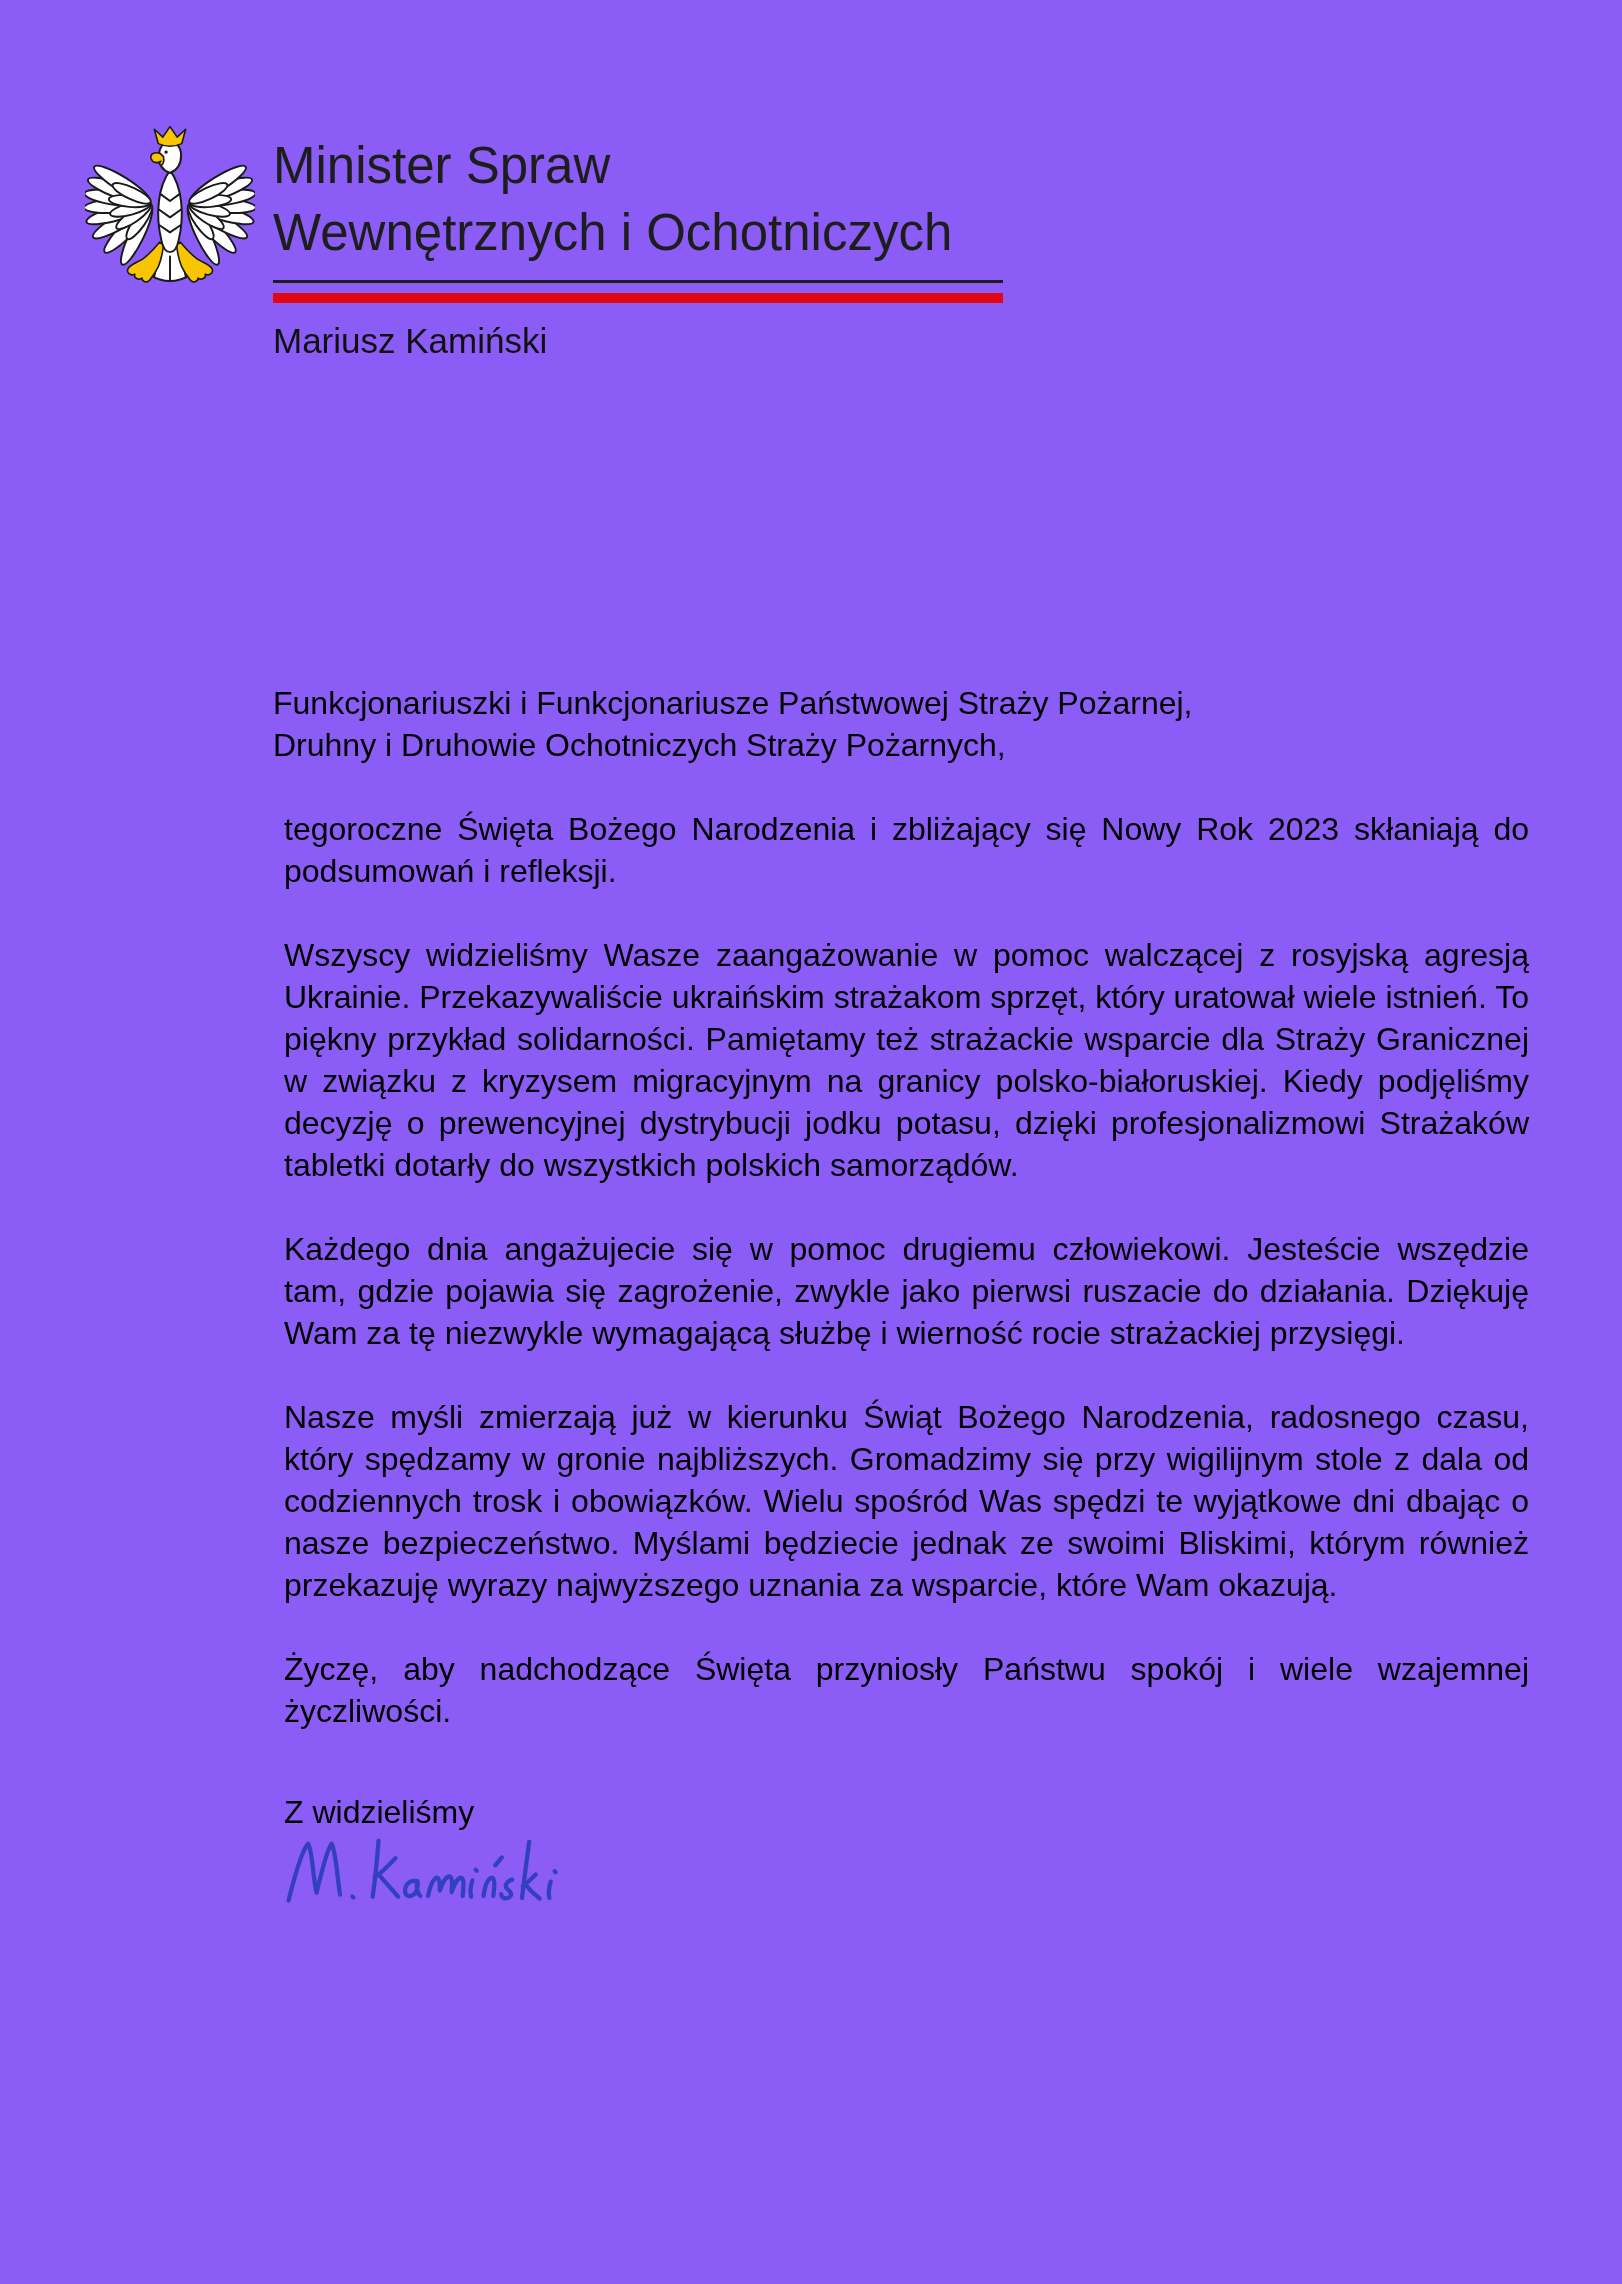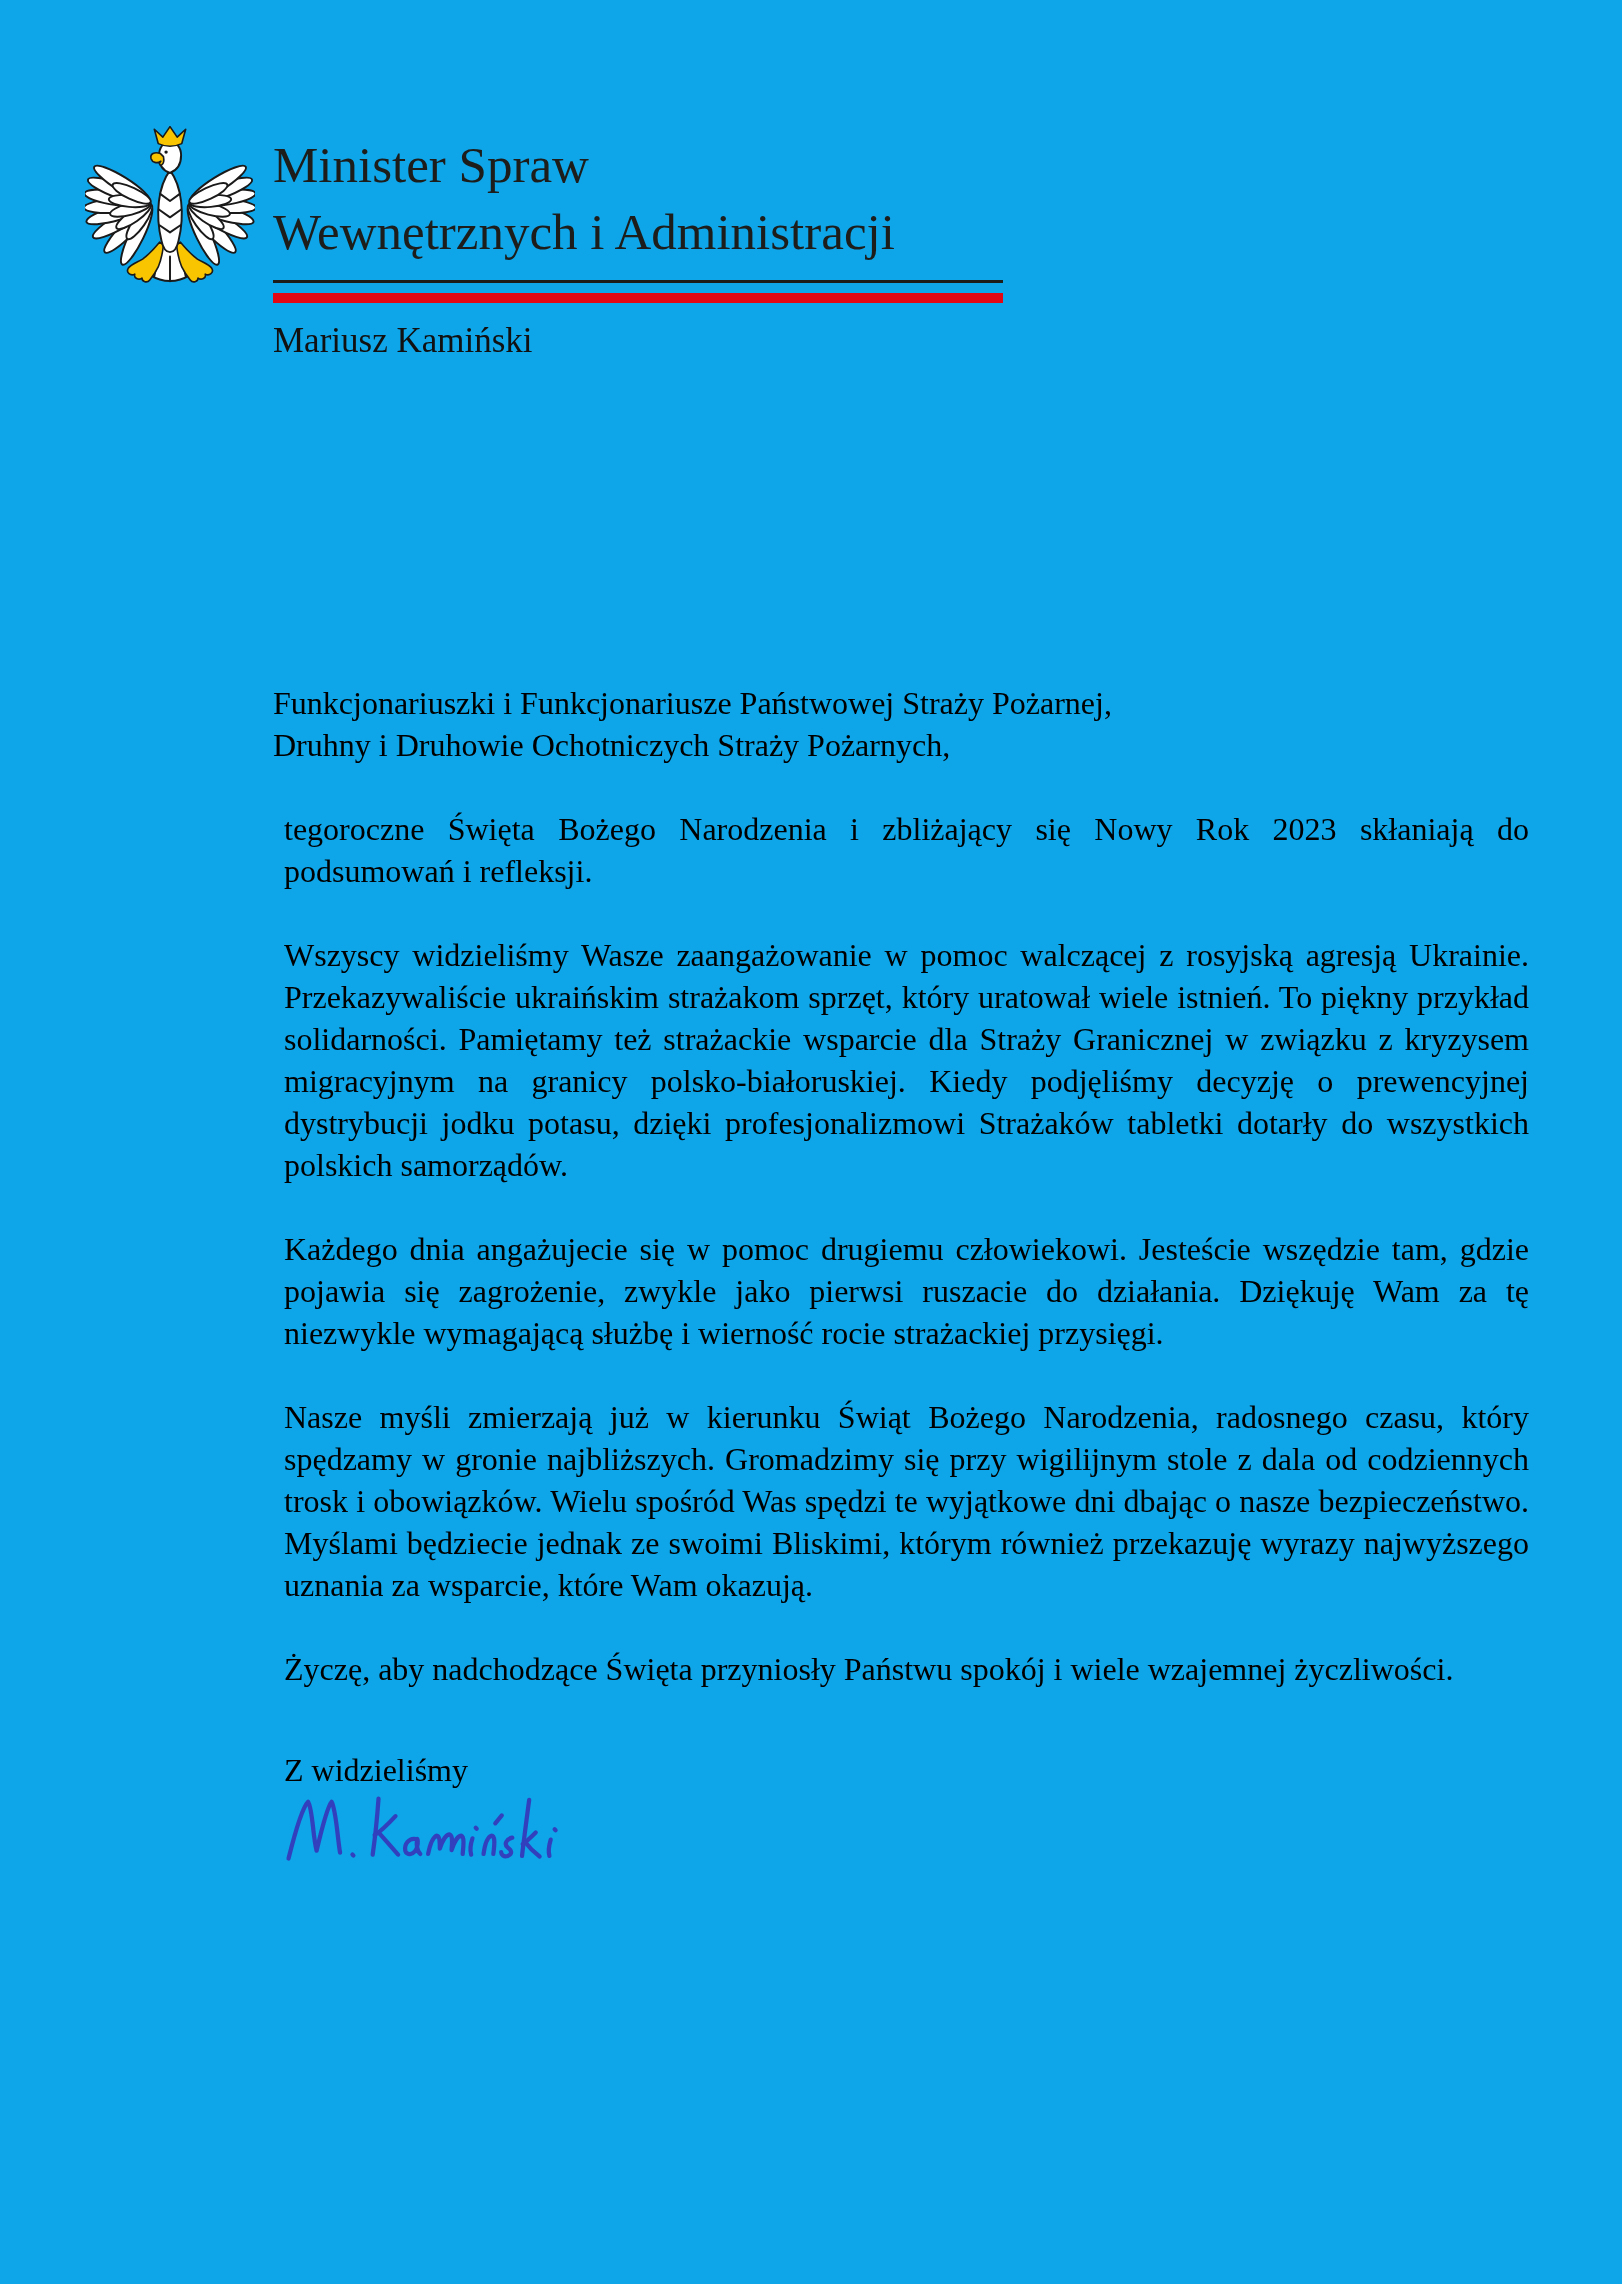--- a/index.html
+++ b/index.html
@@ -1,22 +1,22 @@
 <!DOCTYPE html>
 <html lang="pl" style="font-size:10.7px"><head>
 <meta charset="utf-8">
 <title>Minister Spraw Wewnętrznych i Administracji — list</title>
 <style>
   html, body { margin: 0; padding: 0; background: #ffffff; }
   .page {
     position: relative;
     width: 1622px;
     height: 2284px;
-    background: #0ea5e9;
-    font-family: Liberation Serif, serif;
+    background: #8b5cf6;
+    font-family: Liberation Sans, sans-serif;
     color: #000000;
     overflow: hidden;
   }
 
   
   .emblem {
     position: absolute;
     left: 85px;
     top: 126px;
     width: 170px;
@@ -131,21 +131,21 @@
 
       <path fill="#f9c400" stroke-width="2.5" d="M115,42 C106,39 99,43 101,50 C103,56 110,58 116,54 C113,57 113,60 117,60 C120,58 121,52 120,47 Z"></path>
       <circle cx="124" cy="40" r="2.6" fill="#1a1a1a" stroke="none"></circle>
 
       <path fill="#f9c400" stroke-width="2.5" d="M112,27 L106,5 L119,17 L130,1 L141,17 L154,5 L148,27 Q130,35 112,27 Z"></path>
     </g>
   </svg>
 
   <div class="header-title">
     <div>Minister Spraw</div>
-    <div>Wewnętrznych i Administracji</div>
+    <div>Wewnętrznych i Ochotniczych</div>
   </div>
 
   <div class="divider">
     <div class="divider-line"></div>
     <div class="divider-bar"></div>
   </div>
 
   <div class="signatory">Mariusz Kamiński</div>
 
   <div class="letter">

